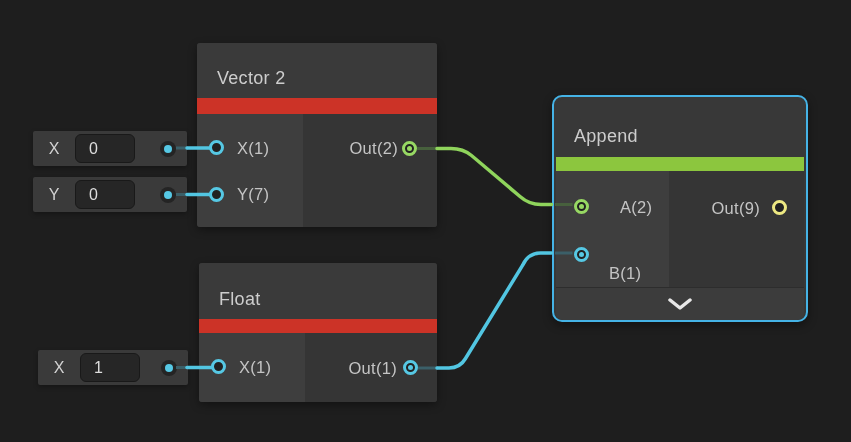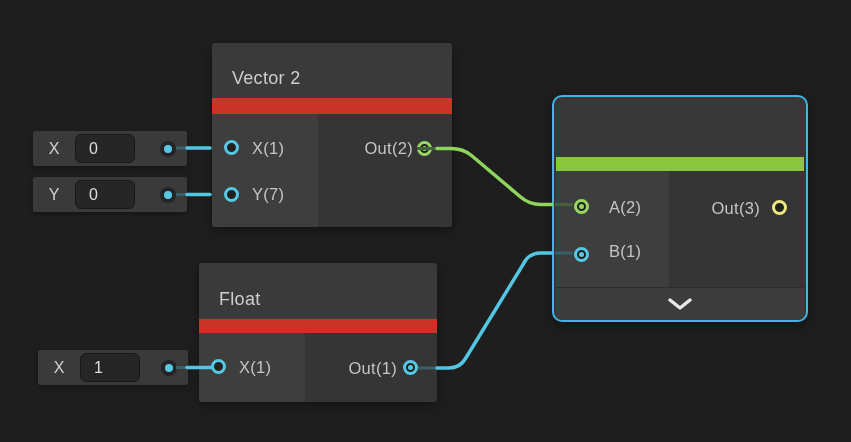--- a/index.html
+++ b/index.html
@@ -79,21 +79,21 @@
     position:absolute;left:50%;top:50%;width:8px;height:8px;margin:-4px 0 0 -4px;
     border-radius:50%;background:#56c8e4;display:block;
   }
   svg.wires{position:absolute;left:0;top:0;z-index:6;pointer-events:none;}
   svg.wires path{pointer-events:stroke;}
   .chev{display:block;}
 </style>
 </head>
 <body>
 
-<div class="node" style="left:212px;top:43px;width:240px;height:184px;">
+<div class="node" style="left:197px;top:43px;width:240px;height:184px;">
   <div class="node-header" style="height:55px;">
     <span>Vector 2</span>
   </div>
   <div class="accent-bar" style="top:55px;height:16px;background:#cc3327;"></div>
   <div class="panel-left" style="left:0;top:71px;width:106px;height:113px;border-radius:0 0 0 3px;"></div>
   <div class="panel-right" style="left:106px;top:71px;right:0;height:113px;border-radius:0 0 3px 0;"></div>
 
   <div class="port cyan" style="left:12px;top:97px;"></div>
   <div class="port-label" style="left:40px;top:94px;">X(1)</div>
 
@@ -117,35 +117,38 @@
   <div class="port cyan" style="left:12px;top:96px;"></div>
   <div class="port-label" style="left:40px;top:93px;">X(1)</div>
 
   <div class="port-label right" style="right:40px;top:94px;">Out(1)</div>
   <div class="port cyan" style="left:204px;top:97px;">
       <span class="dot"></span>
     </div>
 </div>
 
 <div class="node-append" style="left:552px;top:95px;width:256px;height:227px;">
+  <div class="node-header" style="left:2px;top:2px;right:2px;height:58px;background:#383838;border-radius:8px 8px 0 0;padding-left:18px;padding-bottom:10px;">
+    <span>Append</span>
+  </div>
   <div class="accent-bar" style="left:2px;right:2px;top:60px;height:14px;background:#8cc63e;"></div>
   <div class="panel-left" style="left:2px;top:74px;width:113px;height:116px;"></div>
   <div class="panel-right" style="left:115px;top:74px;right:2px;height:116px;"></div>
 
   <div class="port green" style="left:20px;top:102px;">
       <span class="dot"></span>
     </div>
-  <div class="port-label" style="left:55px;top:99px;">A(2)</div>
+  <div class="port-label" style="left:66px;top:99px;">A(2)</div>
 
   <div class="port cyan" style="left:20px;top:150px;">
       <span class="dot"></span>
     </div>
-  <div class="port-label" style="left:55px;top:143px;">B(1)</div>
-
-  <div class="port-label right" style="right:46px;top:100px;">Out(3)</div>
+  <div class="port-label" style="left:55px;top:165px;">B(1)</div>
+
+  <div class="port-label right" style="right:46px;top:100px;">Out(9)</div>
   <div class="port yellow" style="left:218px;top:103px;"></div>
 
   <div class="append-footer" style="top:190px;height:32px;">
     <svg class="chev" width="26" height="12" viewBox="0 0 26 12">
       <polyline points="3,2 13,10 23,2" fill="none" stroke="#e8e8e8" stroke-width="3.5" stroke-linecap="round" stroke-linejoin="round"></polyline>
     </svg>
   </div>
 </div>
 
 <div class="wrow" style="left:33px;top:131px;width:154px;">

